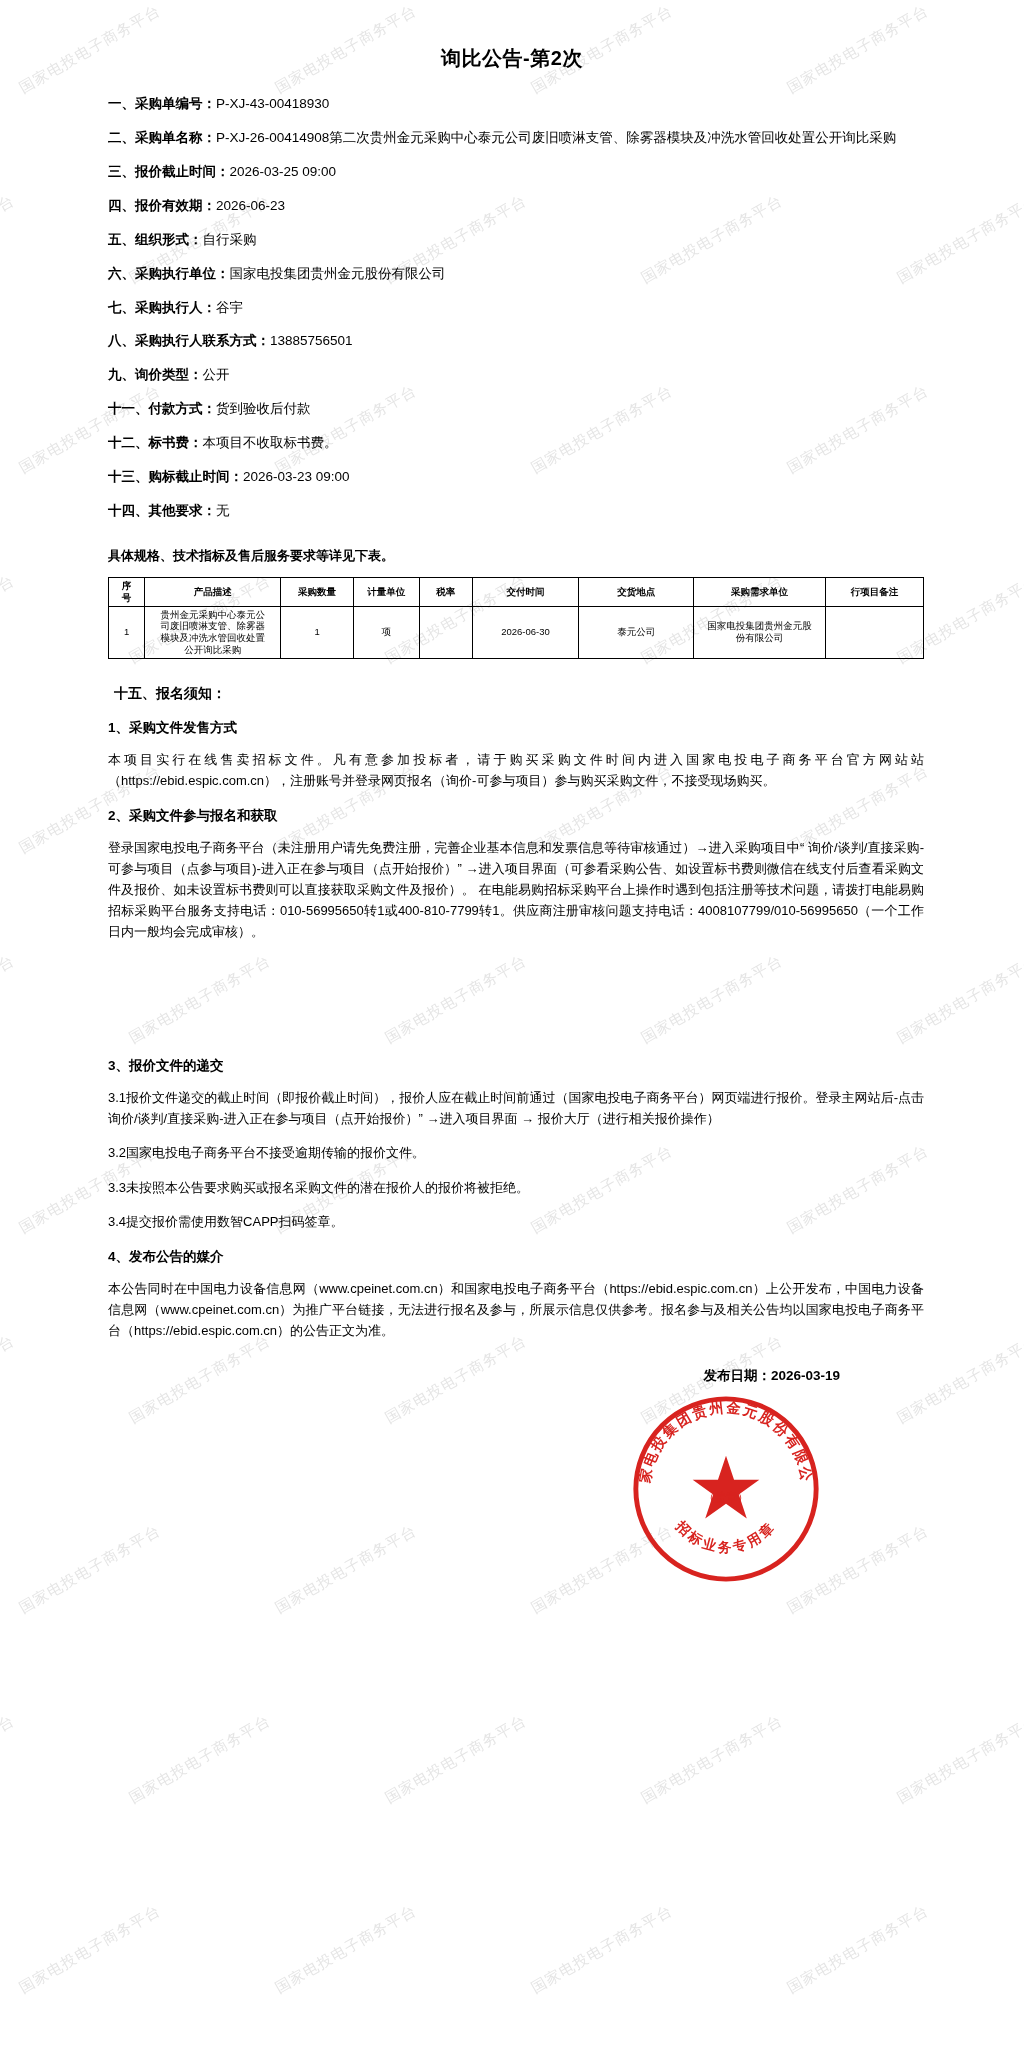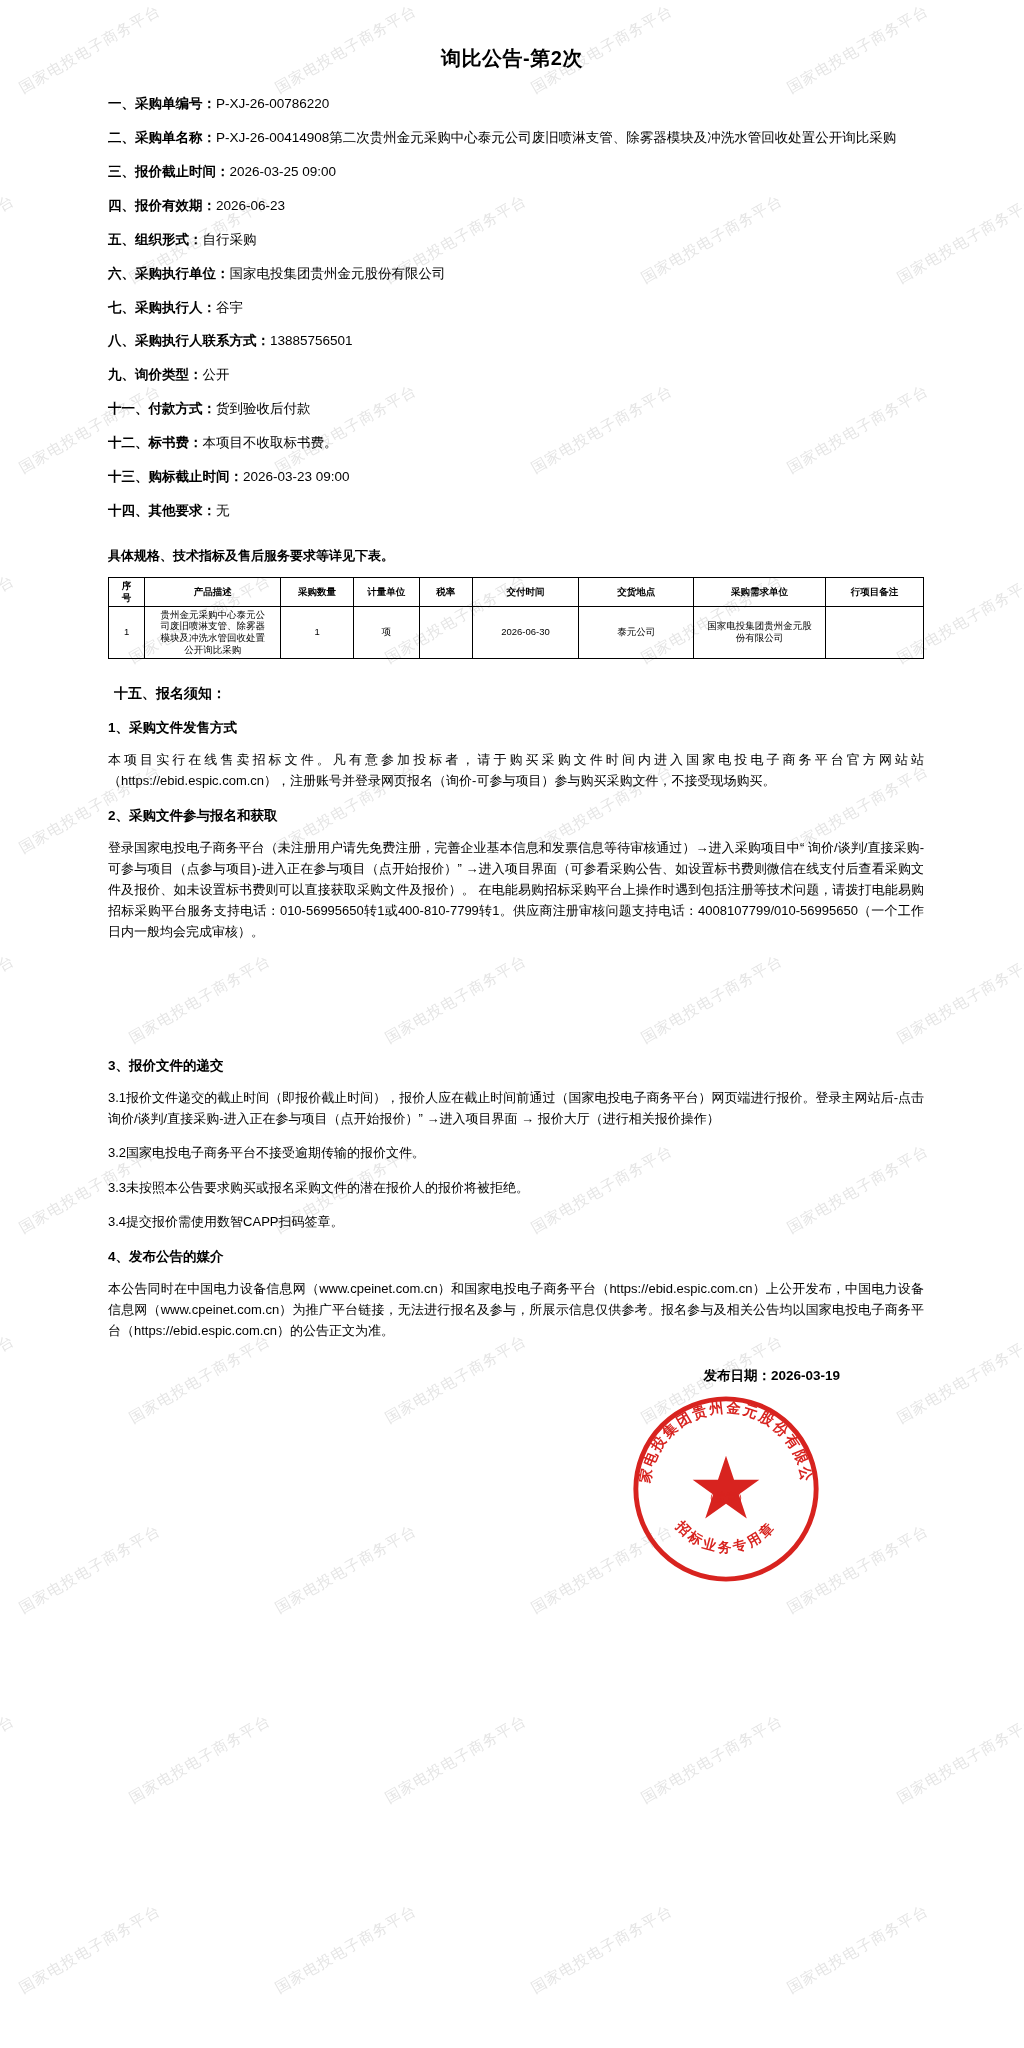--- a/index.html
+++ b/index.html
@@ -209,21 +209,21 @@
     <span class="wm" style="left: 778px; top: 1940px; color: rgb(207, 207, 207);">国家电投电子商务平台</span>
   </div>
 
 <div class="page">
 
   <h1 class="doc-title">询比公告-第2次</h1>
 
   <div class="body-wrap">
 
     <div id="fields-container">
-        <p class="item"><span class="lbl">一、</span><span class="lbl">采购单编号：</span><span class="val">P-XJ-26-00786220</span></p>
+        <p class="item"><span class="lbl">一、</span><span class="lbl">采购单编号：</span><span class="val">P-XJ-43-00418930</span></p>
         <p class="item"><span class="lbl">二、</span><span class="lbl">采购单名称：</span><span class="val">P-XJ-26-00414908第二次贵州金元采购中心泰元公司废旧喷淋支管、除雾器模块及冲洗水管回收处置公开询比采购</span></p>
         <p class="item"><span class="lbl">三、</span><span class="lbl">报价截止时间：</span><span class="val">2026-03-25 09:00</span></p>
         <p class="item"><span class="lbl">四、</span><span class="lbl">报价有效期：</span><span class="val">2026-06-23</span></p>
         <p class="item"><span class="lbl">五、</span><span class="lbl">组织形式：</span><span class="val">自行采购</span></p>
         <p class="item"><span class="lbl">六、</span><span class="lbl">采购执行单位：</span><span class="val">国家电投集团贵州金元股份有限公司</span></p>
         <p class="item"><span class="lbl">七、</span><span class="lbl">采购执行人：</span><span class="val">谷宇</span></p>
         <p class="item"><span class="lbl">八、</span><span class="lbl">采购执行人联系方式：</span><span class="val">13885756501</span></p>
         <p class="item"><span class="lbl">九、</span><span class="lbl">询价类型：</span><span class="val">公开</span></p>
         <p class="item"><span class="lbl">十一、</span><span class="lbl">付款方式：</span><span class="val">货到验收后付款</span></p>
         <p class="item"><span class="lbl">十二、</span><span class="lbl">标书费：</span><span class="val">本项目不收取标书费。</span></p>

